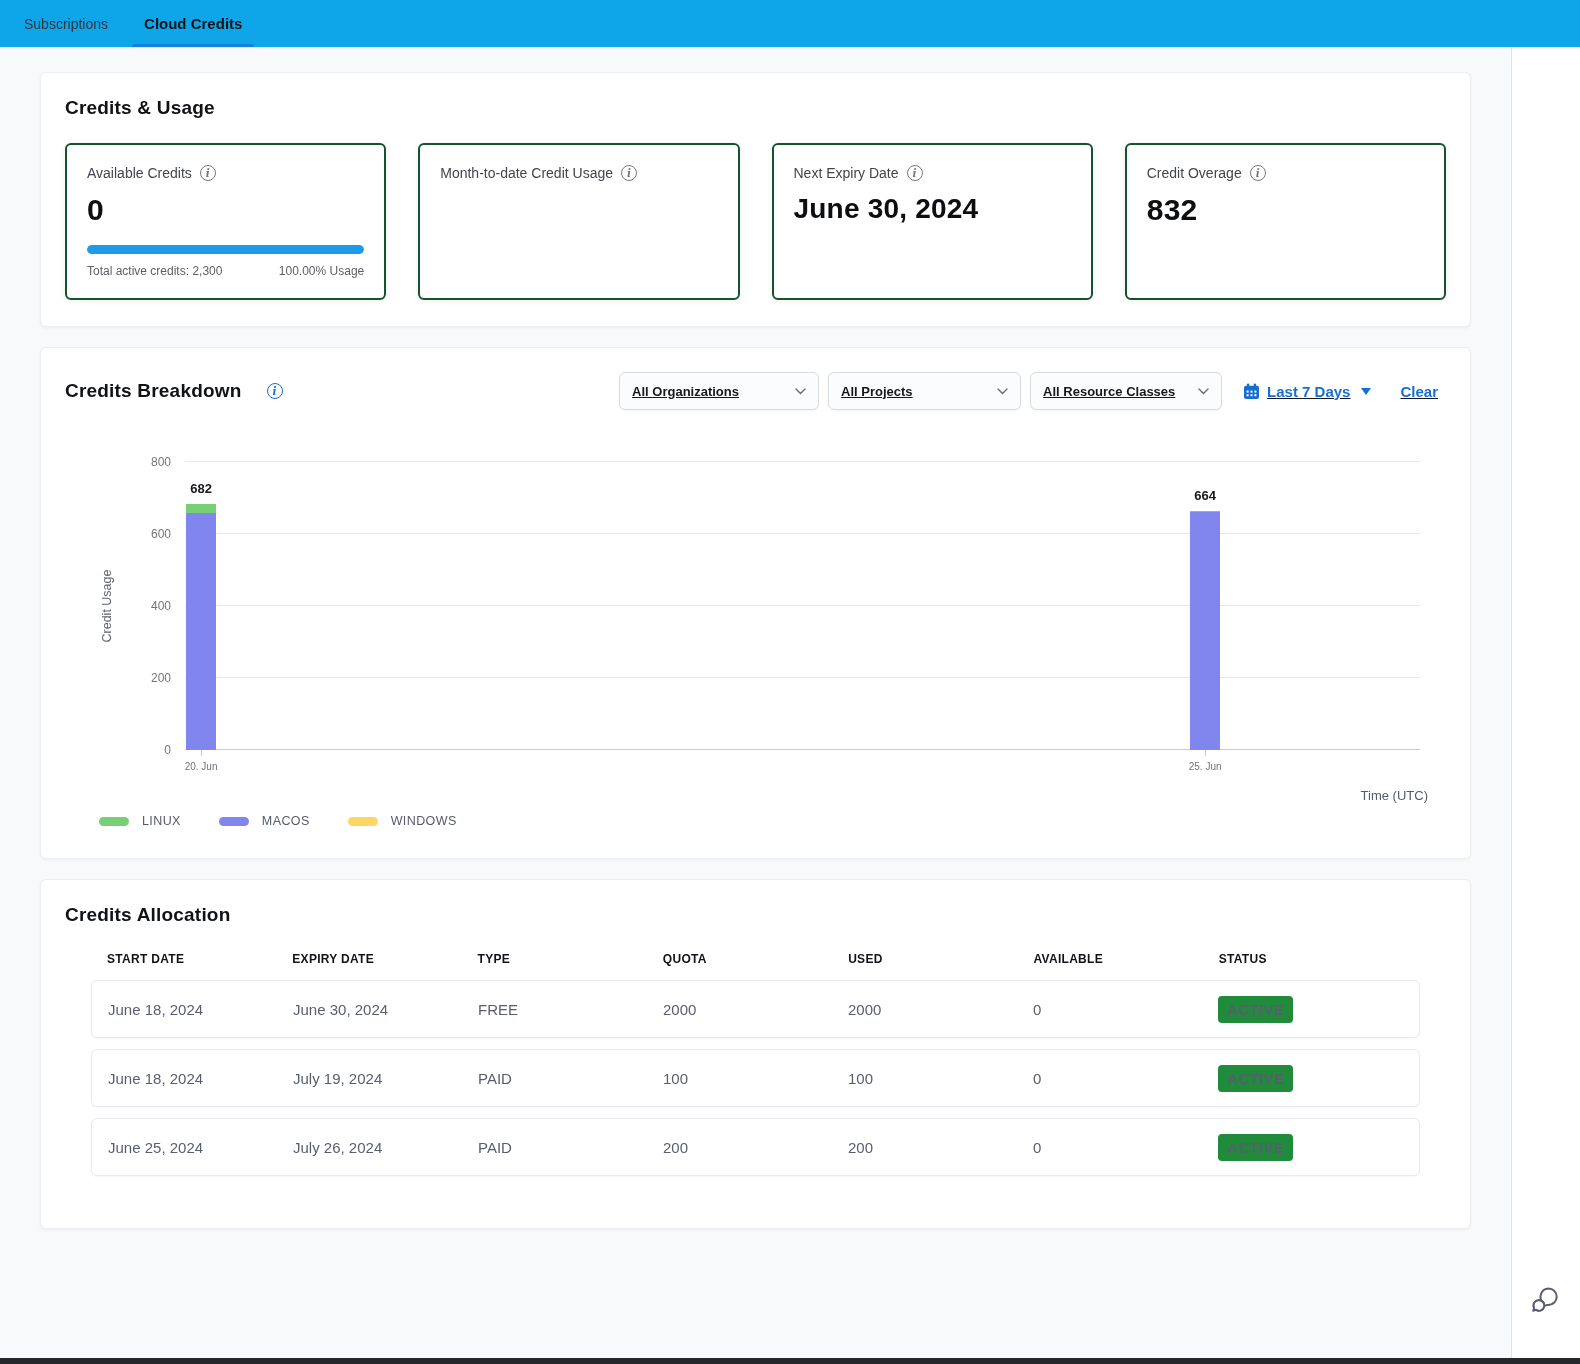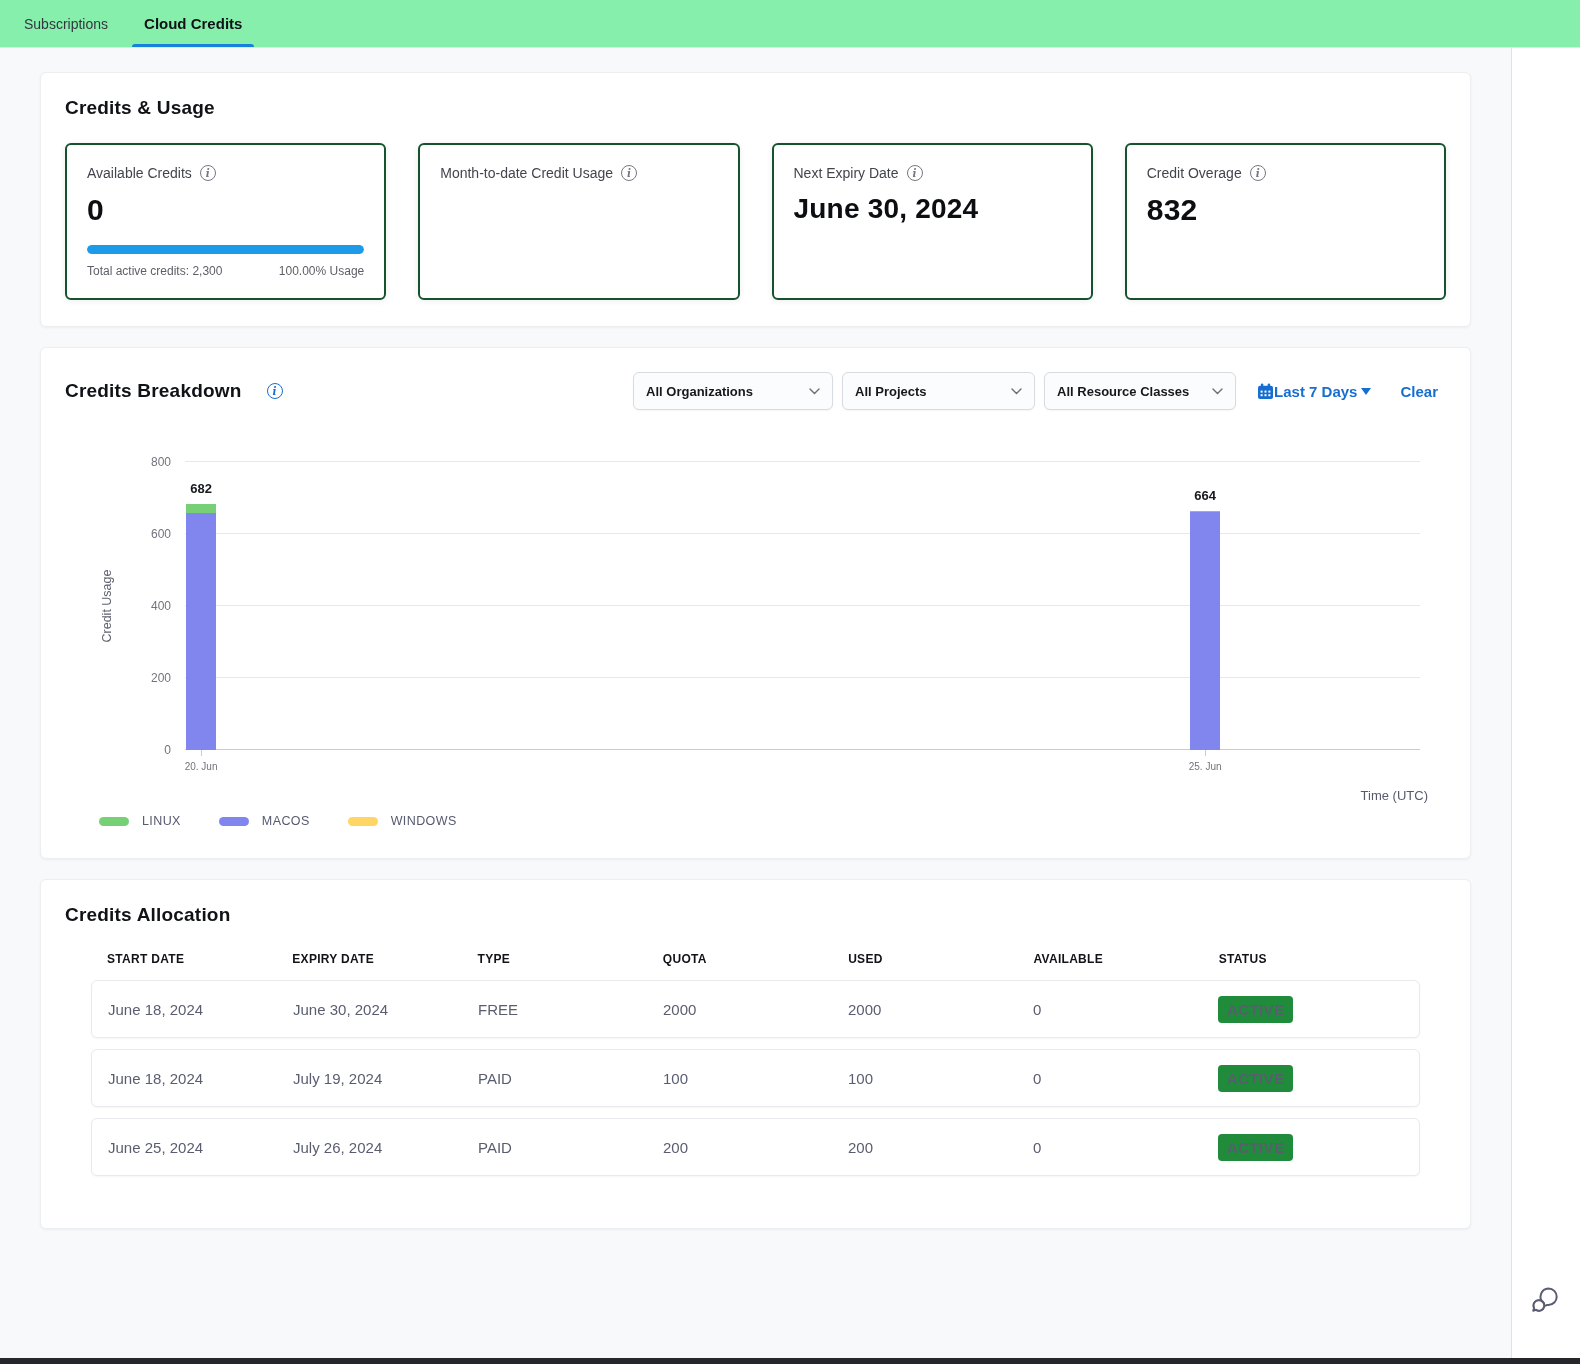--- a/index.html
+++ b/index.html
@@ -7,21 +7,21 @@
   body {
     font-family:"Liberation Sans", sans-serif;
     background:#ffffff;
     position:relative;
     overflow:hidden;
     color:#16181d;
   }
 
   
   .topbar {
-    height:48px; background:#86efac; border-bottom:1px solid #e3e5e9;
+    height:48px; background:#0ea5e9; border-bottom:1px solid #e3e5e9;
     display:flex; align-items:stretch; padding-left:14px; position:relative; z-index:3;
   }
   .tab {
     display:flex; align-items:center; padding:0 10px; margin-right:14px;
     font-size:14px; color:#34363f; cursor:pointer; position:relative;
   }
   .tab.active { font-weight:bold; font-size:15px; color:#101216; padding:0 12px; }
   .tab.active .tab-underline {
     position:absolute; left:0; right:0; bottom:0; height:3px;
     background:var(--tab-underline-blue,#1581DD); border-radius:3px 3px 0 0;
@@ -65,33 +65,33 @@
   .metric-value.date { font-size:28px; }
   .progress-track {
     margin-top:18px; height:9px; border-radius:5px; background:#e7e9ed; overflow:hidden;
   }
   .progress-fill { height:100%; border-radius:5px; background:var(--progress-blue,#1E9BE8); }
   .metric-footer { display:flex; justify-content:space-between; margin-top:10px; font-size:12px; color:#5c5f66; }
 
   
   .breakdown-header { display:flex; align-items:center; justify-content:space-between; }
   .title-with-info { display:flex; align-items:center; gap:25px; }
-  .filters { display:flex; align-items:center; gap:9px; }
+  .filters { display:flex; align-items:center; gap:9px;text-decoration:underline; }
   .select {
     height:38px; display:flex; align-items:center; justify-content:space-between;
     border:1px solid #d8dbe0; border-radius:6px; background:#fbfcfd;
     padding:0 12px; font-size:13px; font-weight:600; color:#16181d; cursor:pointer;
     box-shadow:0 1px 2px rgba(20,23,28,0.04);
   }
   .select .chev { margin-left:18px; display:flex; }
   .select.w-org { width:200px; }
   .select.w-proj { width:193px; }
   .select.w-res { width:192px; }
   .date-filter {
-    display:flex; align-items:center; color:var(--link-blue,#176ED1);
+    display:flex; align-items:center; gap:7px; color:var(--link-blue,#176ED1);
     font-size:15px; font-weight:600; margin:0 12px 0 12px; cursor:pointer;
   }
   .clear-link { color:var(--link-blue,#176ED1); font-size:15px; font-weight:bold; cursor:pointer; margin:0 8px 0 8px; text-decoration:none; }
 
   
   .chart-area { position:relative; height:288px; margin:52px 26px 0 120px; }
   .gridline { position:absolute; left:0; right:0; height:1px; background:#e7e8eb; z-index:0; }
   .gridline.baseline { background:#c9cbd2; }
   .ytick {
     position:absolute; right:calc(100% + 14px); transform:translateY(50%);

